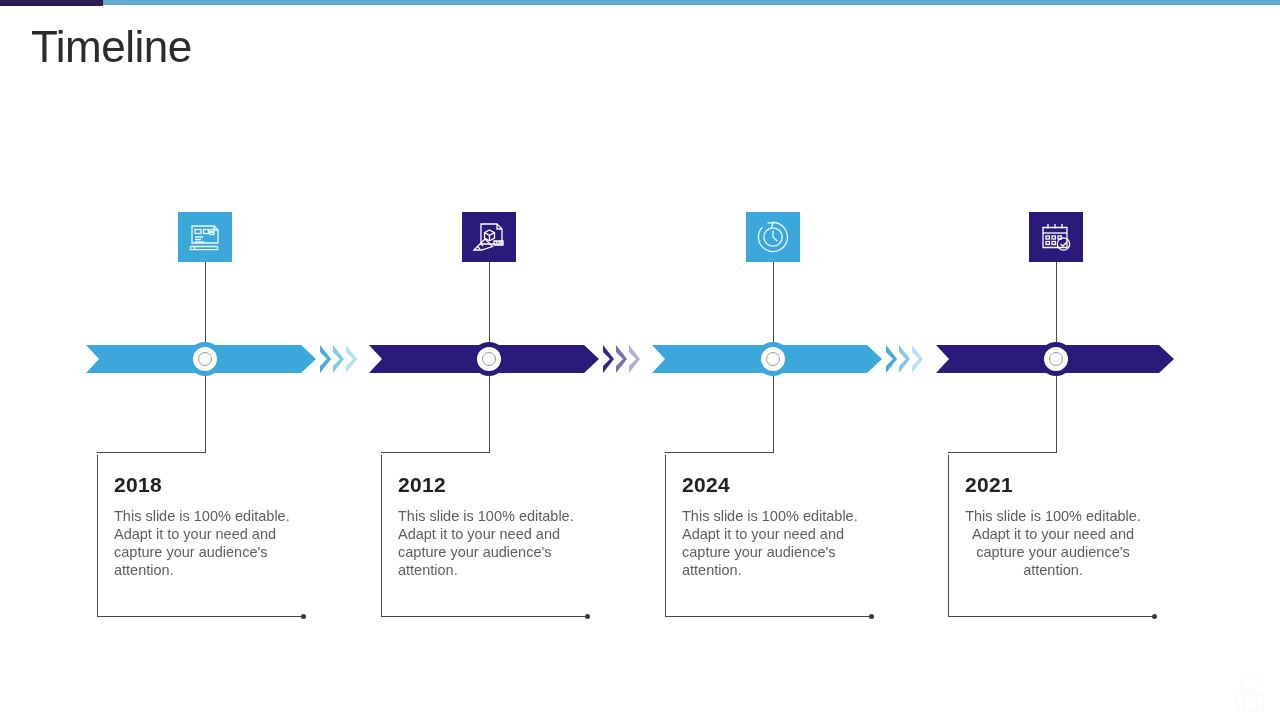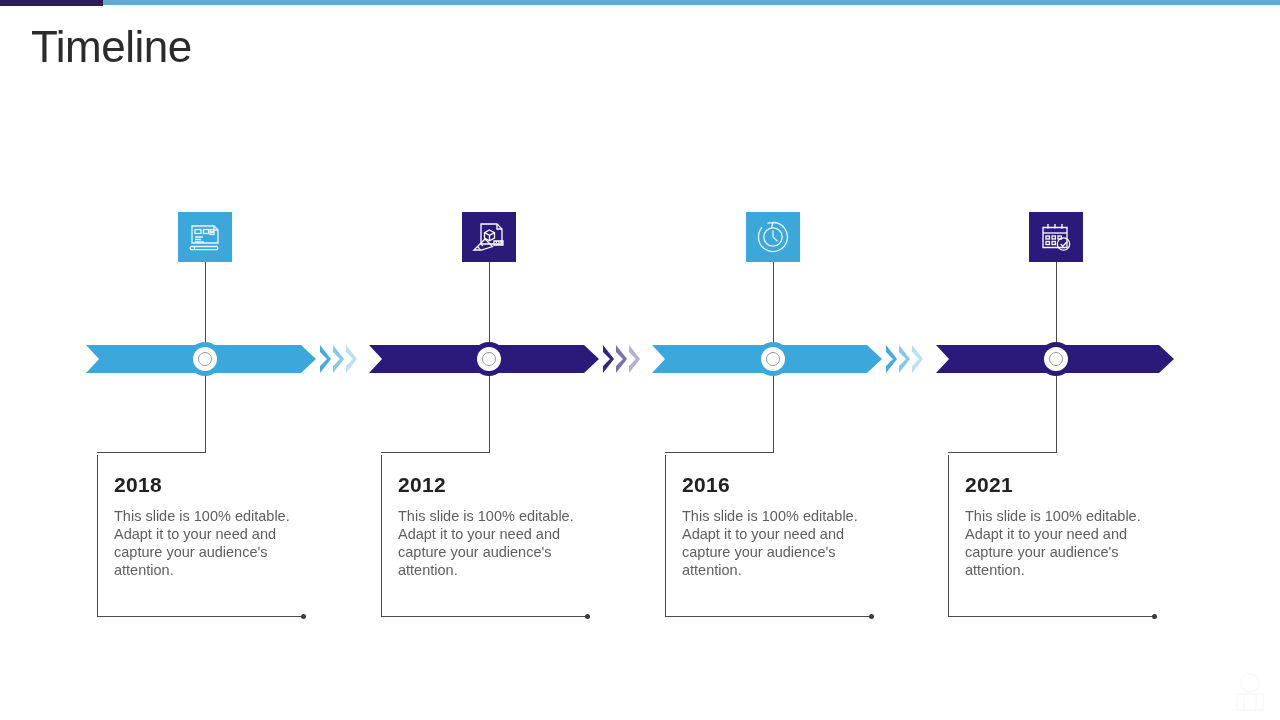--- a/index.html
+++ b/index.html
@@ -355,21 +355,21 @@
       <div class="marker-inner">
         <div class="marker-dot"></div>
       </div>
     </div>
 
     <div class="card" style="left:665px; top:455px;">
       <div class="card-left"></div>
       <div class="card-bottom">
         <div class="card-enddot"></div>
       </div>
-      <div class="card-year">2016</div>
+      <div class="card-year">2024</div>
       <div class="card-body">This slide is 100% editable. Adapt it to your need and capture your audience's attention.</div>
     </div>
   </div>
 
   <div>
 
     <div class="icon-tile" style="left:1029px; top:212px; background:#2b1a7a;">
       <span>
         <svg width="34" height="32" viewBox="0 0 34 32" fill="none" stroke="#ffffff" stroke-width="1.3">
           <path d="M4 6.5 h24 v20 H4 Z"></path>
@@ -394,21 +394,21 @@
         <polygon points="0,0 223,0 238,14 223,28 0,28 13,14" fill="#2b1a7a"></polygon>
       </svg>
     </div>
 
     <div class="marker" style="left:1039px; top:342px; background:#2b1a7a;">
       <div class="marker-inner">
         <div class="marker-dot"></div>
       </div>
     </div>
 
-    <div class="card" style="left:948px; top:455px;">
+    <div class="card" style="left:948px; top:455px;text-align:center;">
       <div class="card-left"></div>
       <div class="card-bottom">
         <div class="card-enddot"></div>
       </div>
       <div class="card-year">2021</div>
       <div class="card-body">This slide is 100% editable. Adapt it to your need and capture your audience's attention.</div>
     </div>
   </div>
 
 </div>

